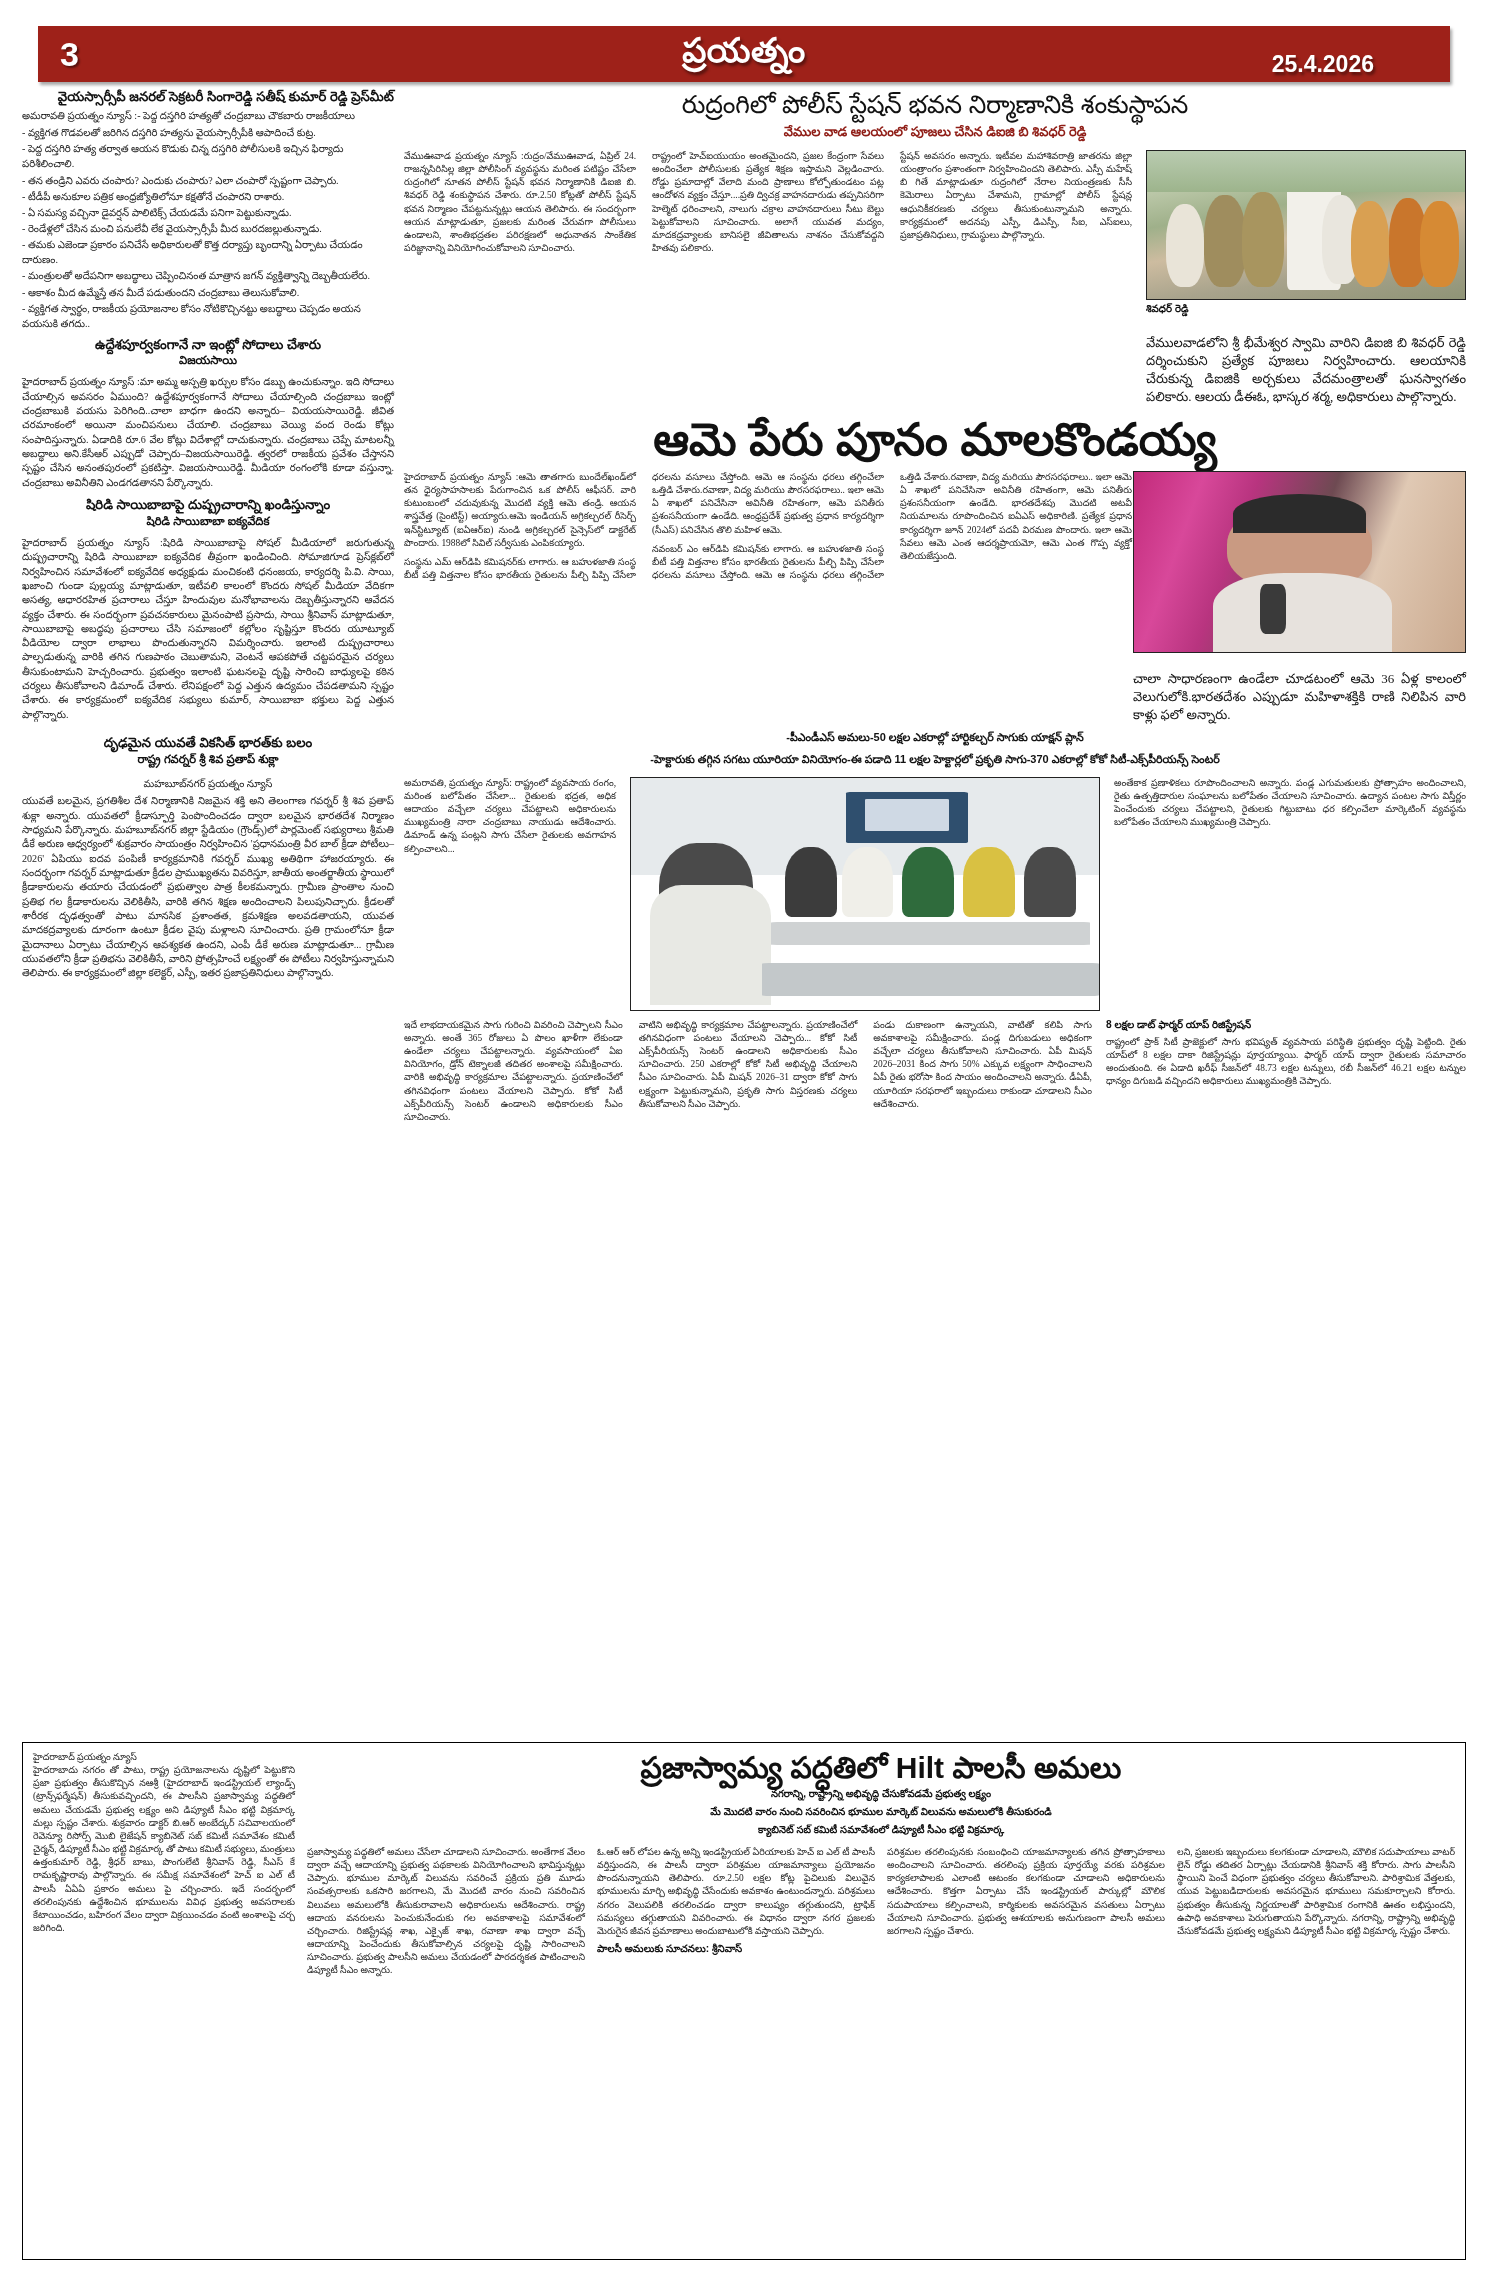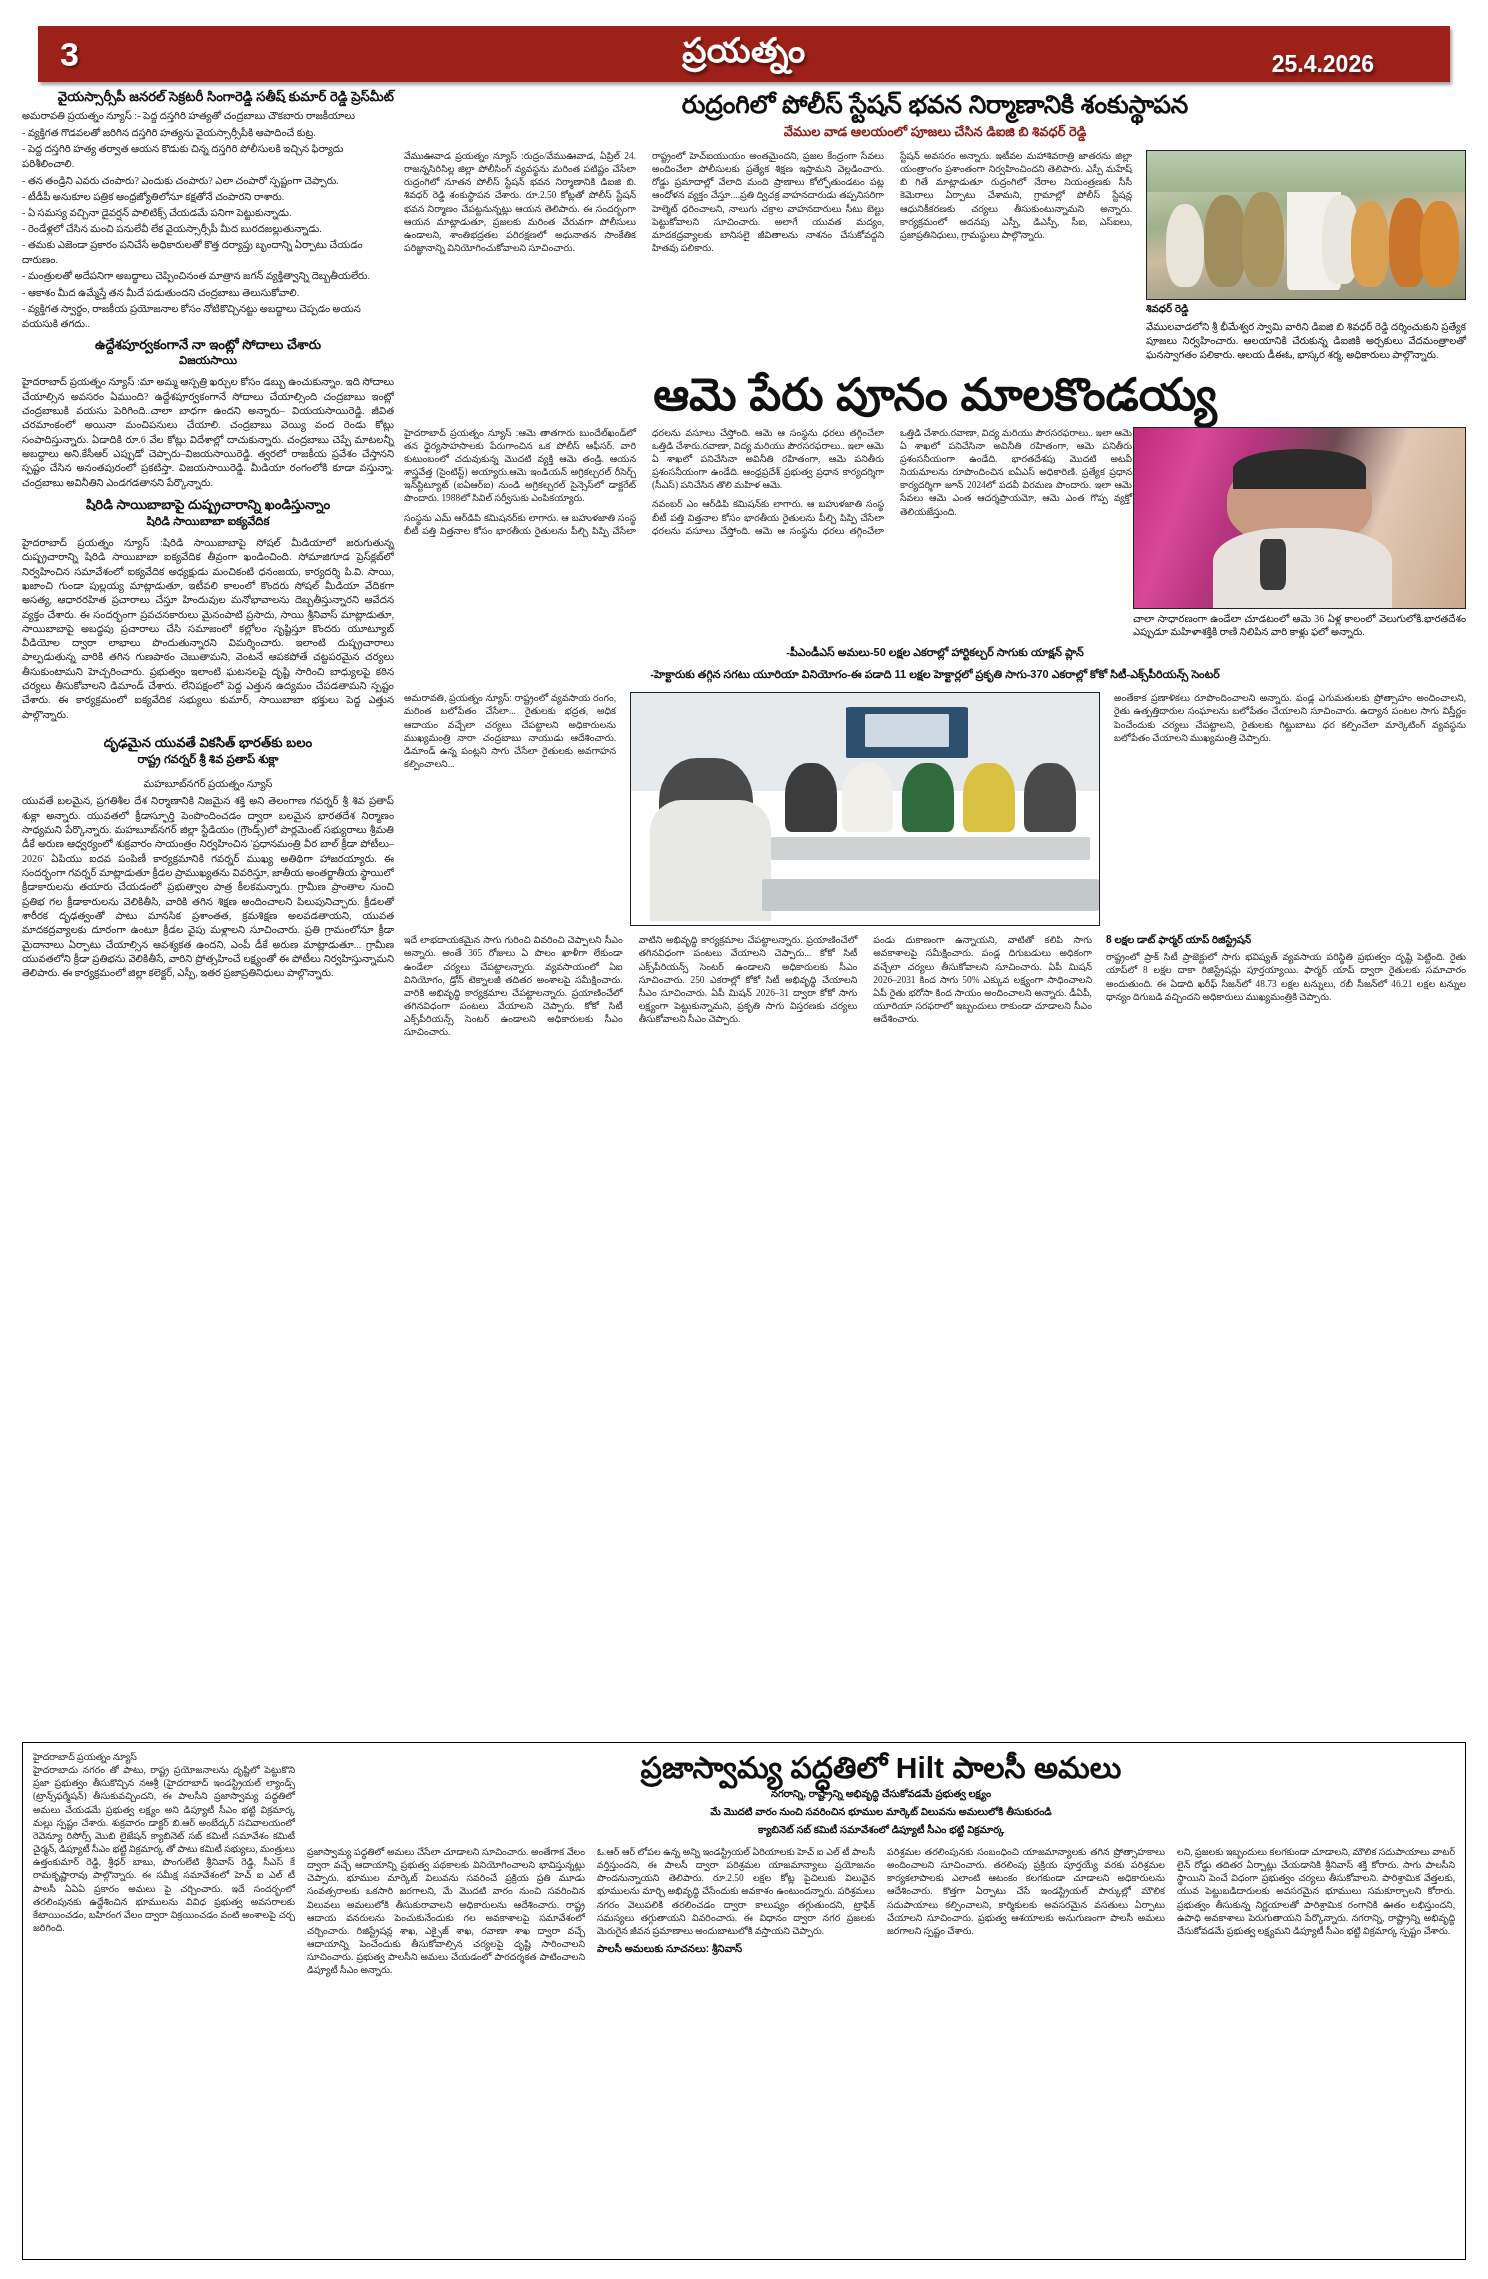--- a/index.html
+++ b/index.html
@@ -65,38 +65,38 @@
   .bullets{font-size:10.1px;line-height:1.5;color:#1a1a1a;}
   .bullets div{margin-bottom:1px;}
 
   .h-big{font-size:21px;text-align:center;line-height:1.1;margin:7px 0 2px;}
   .h-mid{font-size:18px;text-align:center;line-height:1.12;margin:8px 0 2px;}
 
   
   #main{position:absolute;left:404px;top:90px;width:1062px;}
 
   .lead-hl{
-    font-family:"Liberation Sans",sans-serif;font-weight:bold;
+    font-family:"Liberation Sans",sans-serif;font-weight:normal;
     font-size:25px;text-align:center;line-height:1.12;color:#111;
     letter-spacing:-.2px;
   }
   .mega-hl{
     font-family:"Liberation Sans",sans-serif;font-weight:bold;
     font-size:45px;text-align:center;line-height:1.05;color:#111;
   }
   .big-hl{
     font-family:"Liberation Sans",sans-serif;font-weight:bold;
     font-size:35px;text-align:center;line-height:1.06;color:#111;
   }
 
   .cols3{column-count:3;column-gap:16px;}
 
   
   .photo{border:1px solid #222;display:block;position:relative;overflow:hidden;}
-  .cap{font-size:10px;line-height:1.38;text-align:justify;margin-top:3px;}
+  .cap{font-size:13px;line-height:1.38;text-align:justify;margin-top:17px;}
 
   .ph1{background:linear-gradient(170deg,#cfd9c4 0%,#b9c6a6 22%,#9fb08a 38%,#cdbca0 55%,#a8a38c 75%,#8f9476 100%);}
   .ph2{background:linear-gradient(110deg,#c22a7a 0%,#d8489a 18%,#b8347f 32%,#6e4a52 52%,#e0c9b4 70%,#caa98e 100%);}
   .ph3{background:linear-gradient(160deg,#dfe4e8 0%,#c9d2d8 20%,#9aa7ae 40%,#6b7076 60%,#b5b0a6 78%,#8e8madd 100%);}
 
   
   .figure{position:absolute;border-radius:45% 45% 38% 38%;}
 
   
   #bottom{

